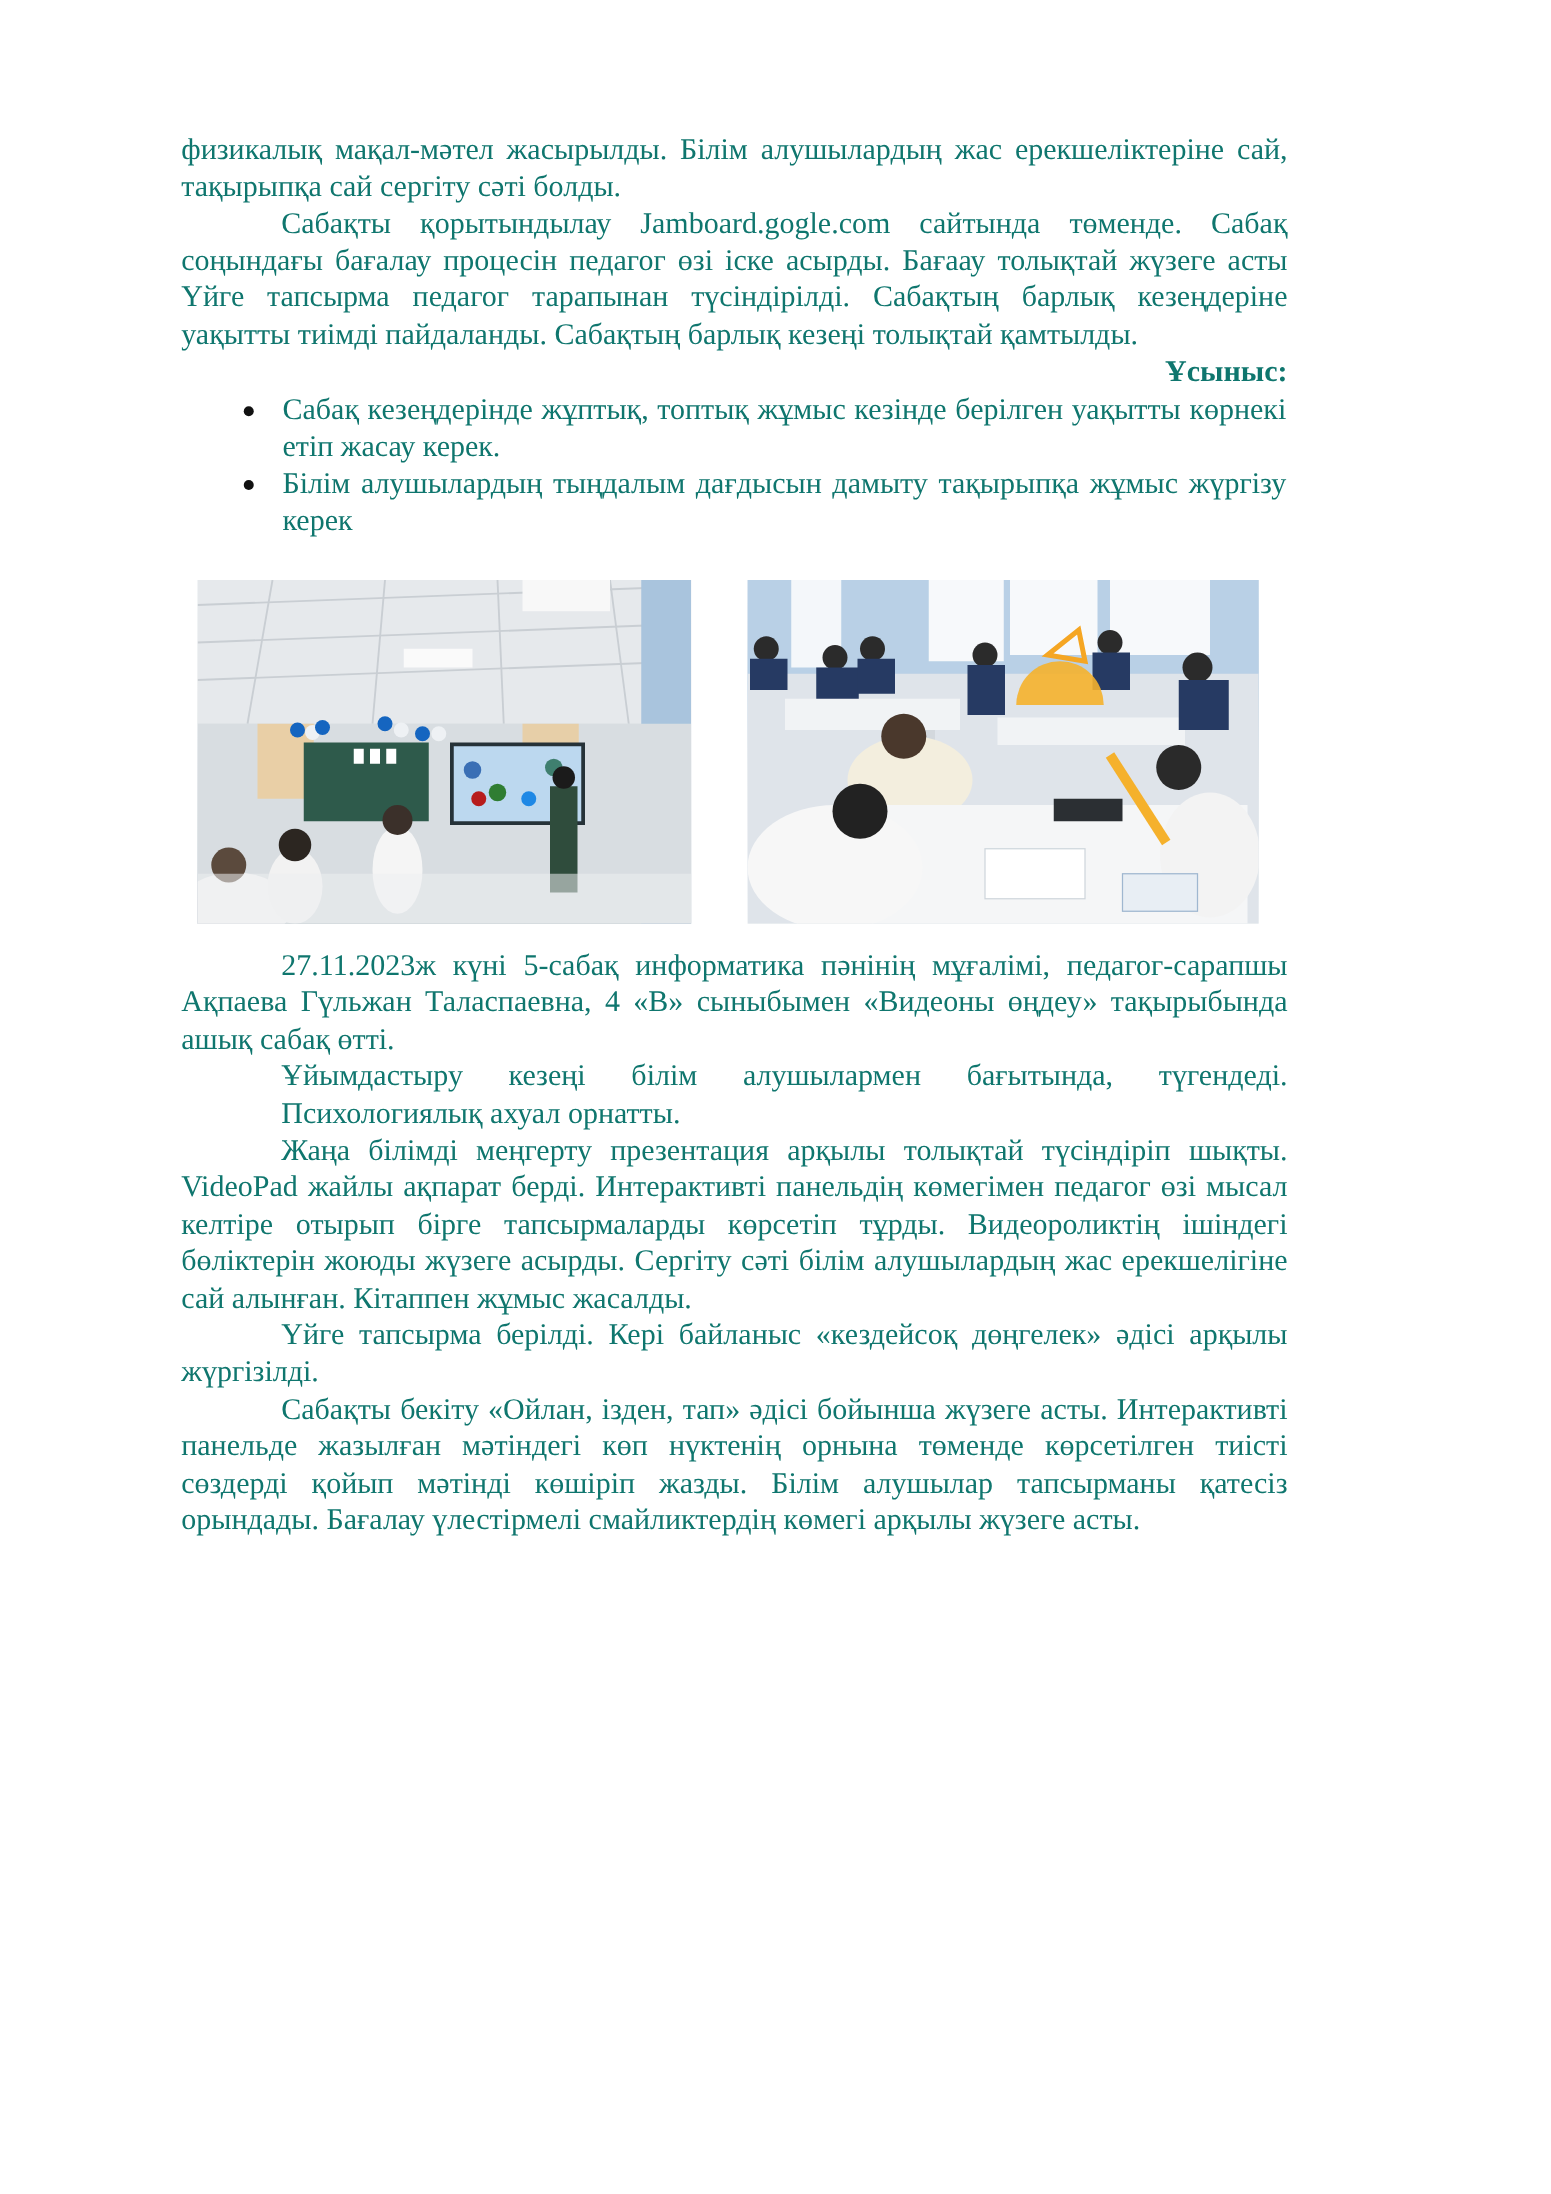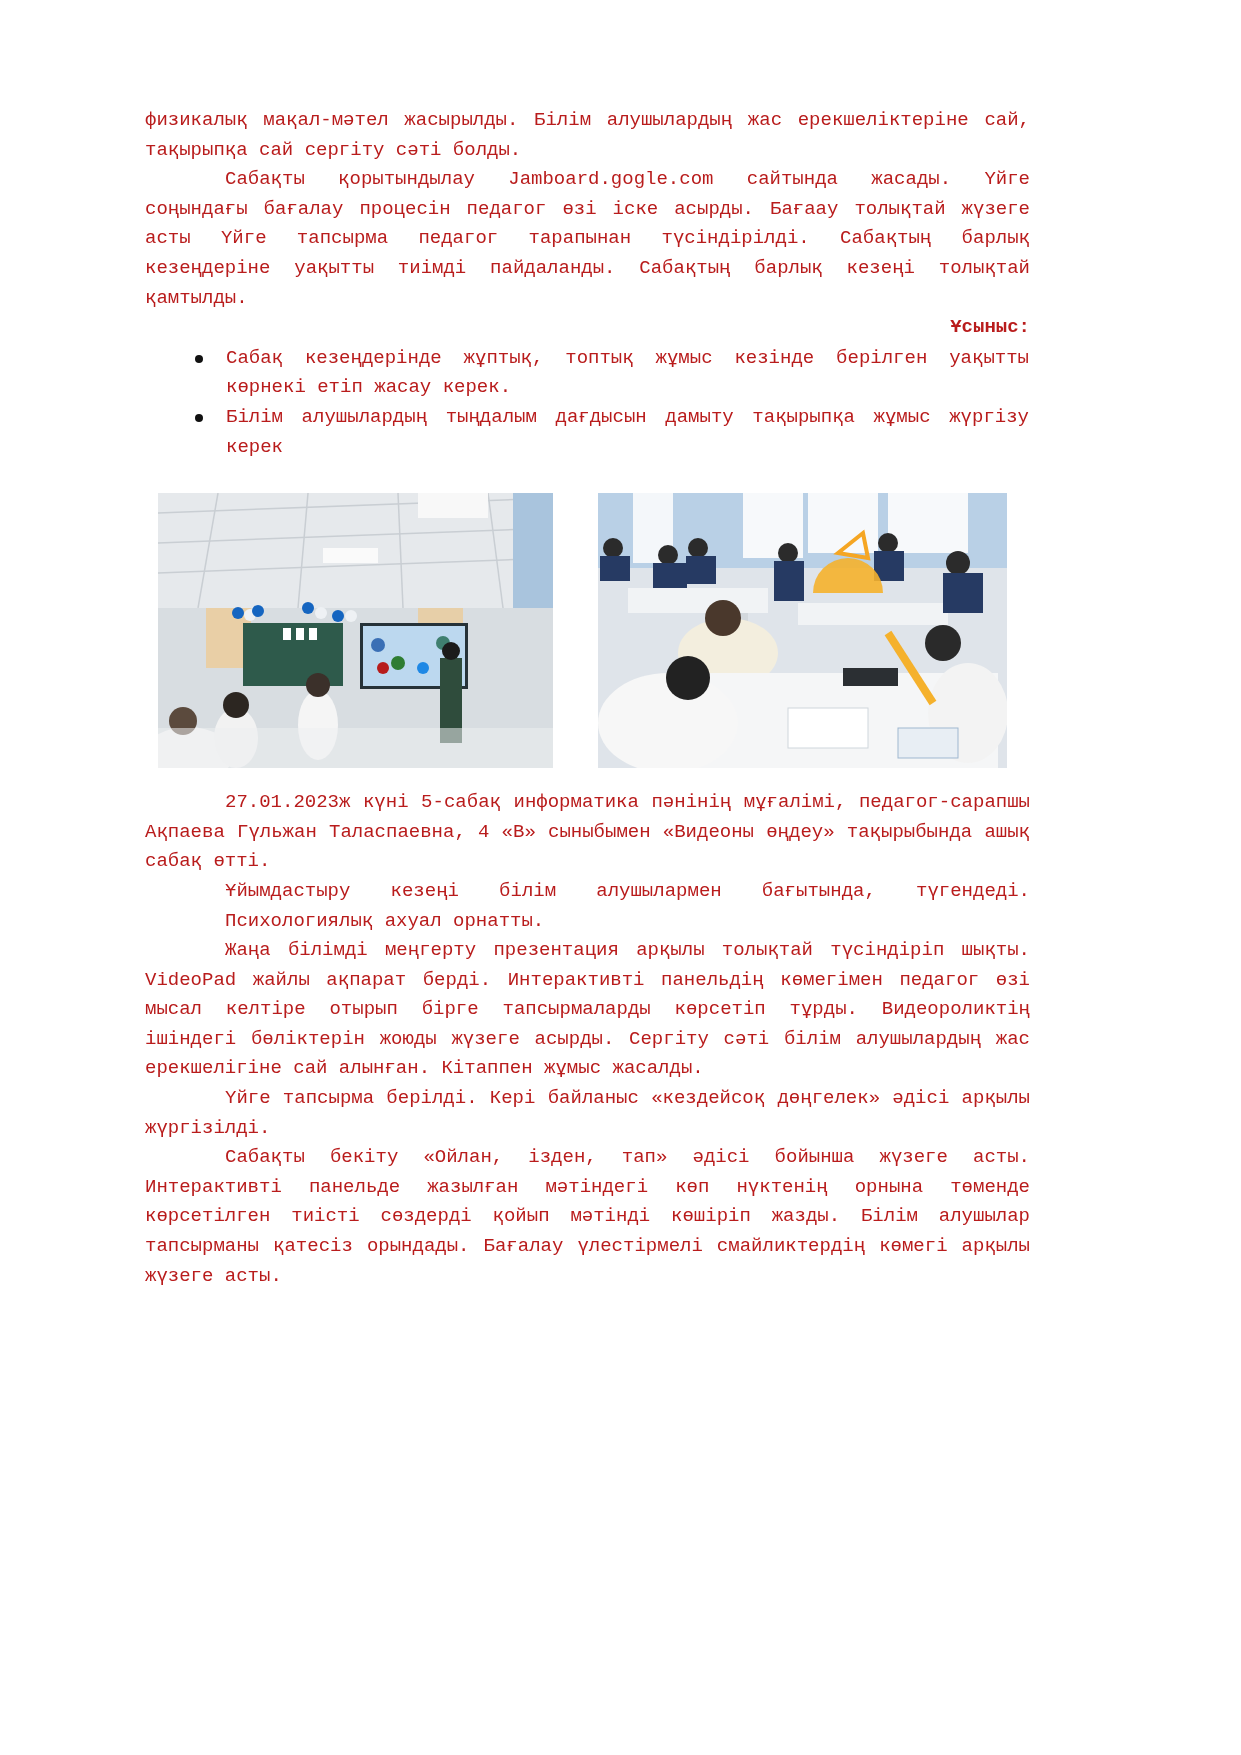--- a/index.html
+++ b/index.html
@@ -1,20 +1,20 @@
 <!DOCTYPE html>
 <html><head>
 <meta charset="utf-8">
 <style>
   html, body { margin: 0; padding: 0; background: #ffffff; }
   body { width: 1241px; height: 1755px; position: relative; overflow: hidden; }
   .page {
     position: absolute; left: 145px; top: 106px; width: 885px;
-    font-family: Liberation Mono, monospace;
-    font-size: 19px; line-height: 29.6px; color: #b91c1c;
+    font-family: Liberation Serif, serif;
+    font-size: 24px; line-height: 29.6px; color: #0f766e;
   }
   .para { margin: 0; text-align: justify; text-align-last: left; }
   .indent { text-indent: 80px; }
   .block-indent { padding-left: 80px; text-align: justify; }
   .heading { font-weight: bold; margin: 0 0 0 21px; text-align: right; }
   ul.recs { list-style: none; margin: 1px; padding: 0 0 0 80px; }
   ul.recs li { position: relative; text-align: justify; text-align-last: left; }
   ul.recs li .bullet {
     position: absolute; left: -31px; top: 11px; width: 8px; height: 8px;
     border-radius: 50%; background: #111;
@@ -23,21 +23,21 @@
   .photo { position: absolute; top: 23px; height: 275px; overflow: hidden; }
   .photo-1 { left: 13px; width: 395px; background: linear-gradient(#e9ecef 0%, #dfe3e6 35%, #cfd6db 55%, #b8c3c9 100%); }
   .photo-2 { left: 453px; width: 409px; background: linear-gradient(#c8d9ea 0%, #b7cce0 30%, #d8dee5 55%, #eceff2 100%); }
   .photo svg { width: 100%; height: 100%; display: block; }
 </style>
 </head>
 <body>
 
 <div class="page">
   <p class="para">физикалық мақал-мәтел жасырылды. Білім алушылардың жас ерекшеліктеріне сай, тақырыпқа сай сергіту сәті болды.</p>
-  <p class="para indent">Сабақты қорытындылау Jamboard.gogle.com сайтында жасады. Үйге соңындағы бағалау процесін педагог өзі іске асырды. Бағаау толықтай жүзеге асты Үйге тапсырма педагог тарапынан түсіндірілді.   Сабақтың барлық кезеңдеріне уақытты тиімді пайдаланды. Сабақтың барлық кезеңі толықтай қамтылды.</p>
+  <p class="para indent">Сабақты қорытындылау Jamboard.gogle.com сайтында төменде. Сабақ соңындағы бағалау процесін педагог өзі іске асырды. Бағаау толықтай жүзеге асты Үйге тапсырма педагог тарапынан түсіндірілді.   Сабақтың барлық кезеңдеріне уақытты тиімді пайдаланды. Сабақтың барлық кезеңі толықтай қамтылды.</p>
 
   <p class="heading">Ұсыныс:</p>
   <ul class="recs">
     <li>
       <span class="bullet"></span>
       <span>Сабақ кезеңдерінде жұптық, топтық жұмыс кезінде берілген уақытты көрнекі етіп жасау керек.</span>
     </li>
     <li>
       <span class="bullet"></span>
       <span>Білім алушылардың тыңдалым дағдысын дамыту тақырыпқа жұмыс жүргізу керек</span>
@@ -126,18 +126,18 @@
         <rect x="245" y="175" width="55" height="18" fill="#2b2f33"></rect>
         <circle cx="345" cy="150" r="18" fill="#2a2a2a"></circle>
         <ellipse cx="370" cy="220" rx="40" ry="50" fill="#f3f3f3"></ellipse>
         <line x1="290" y1="140" x2="335" y2="210" stroke="#f5b12c" stroke-width="8"></line>
         <rect x="190" y="215" width="80" height="40" fill="#ffffff" stroke="#cfd6dc"></rect>
         <rect x="300" y="235" width="60" height="30" fill="#e8eef4" stroke="#9fb7d0"></rect>
       </svg>
     </div>
   </div>
 
-  <p class="para indent">27.01.2023ж күні 5-сабақ информатика пәнінің мұғалімі, педагог-сарапшы Ақпаева Гүльжан Таласпаевна, 4 «В» сыныбымен «Видеоны өңдеу» тақырыбында ашық сабақ өтті.</p>
+  <p class="para indent">27.11.2023ж күні 5-сабақ информатика пәнінің мұғалімі, педагог-сарапшы Ақпаева Гүльжан Таласпаевна, 4 «В» сыныбымен «Видеоны өңдеу» тақырыбында ашық сабақ өтті.</p>
   <p class="para block-indent">Ұйымдастыру кезеңі білім алушылармен бағытында, түгендеді. Психологиялық ахуал орнатты.</p>
   <p class="para indent">Жаңа білімді меңгерту презентация арқылы толықтай түсіндіріп шықты. VideoPad жайлы ақпарат берді. Интерактивті панельдің көмегімен педагог өзі мысал келтіре отырып бірге тапсырмаларды көрсетіп тұрды. Видеороликтің ішіндегі бөліктерін жоюды жүзеге асырды. Сергіту сәті білім алушылардың жас ерекшелігіне сай алынған.  Кітаппен жұмыс жасалды.</p>
   <p class="para indent">Үйге тапсырма берілді.  Кері байланыс «кездейсоқ дөңгелек» әдісі арқылы жүргізілді.</p>
   <p class="para indent">Сабақты бекіту «Ойлан, ізден, тап» әдісі бойынша жүзеге асты. Интерактивті панельде жазылған мәтіндегі көп нүктенің орнына төменде көрсетілген тиісті сөздерді қойып мәтінді көшіріп жазды. Білім алушылар тапсырманы қатесіз орындады. Бағалау үлестірмелі смайликтердің көмегі арқылы жүзеге асты.</p>
 </div>
 
 </body></html>

